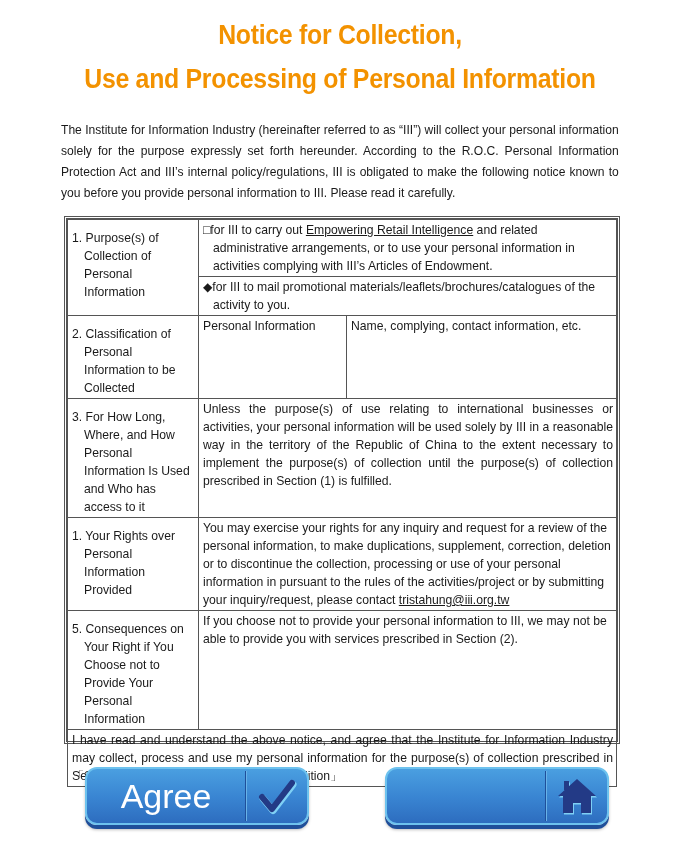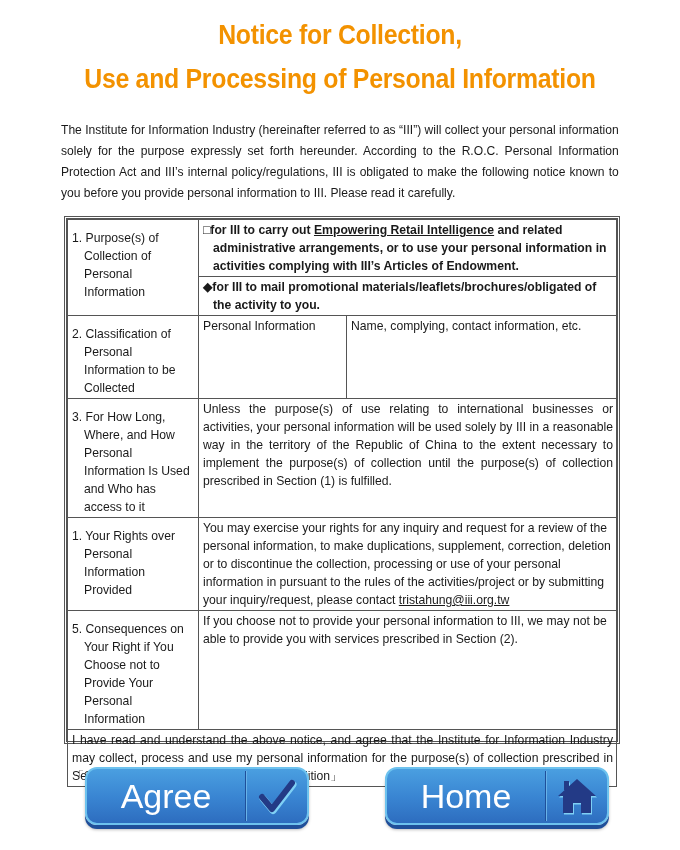--- a/index.html
+++ b/index.html
@@ -13,21 +13,21 @@
   .intro { position: absolute; left: 61px; top: 120px; width: 558px;
            font-size: 12.6px; line-height: 21px; text-align: justify;
            transform: scaleX(0.96); transform-origin: left top; width: 581px; }
   .tbl-wrap { position: absolute; left: 64px; top: 216px; width: 556px; height: 528px;
               border: 3px double #555; box-sizing: border-box; }
   table { border-collapse: collapse; width: 100%; height: 100%;
           font-size: 12.2px; line-height: 18px; }
   td { border: 1px solid #555; vertical-align: top; padding: 1px 3px 1px 4px; }
   td.hd { width: 123px; }
   .hd .num { display: block; padding-left: 12px; text-indent: -12px; margin-top: 8px; }
-  .ind { display: block; padding-left: 10px; text-indent: -10px; font-weight: bold; }
+  .ind { display: block; padding-left: 10px; text-indent: -10px; }
   .just { text-align: justify; margin-top: 24px; }
   .u { text-decoration: underline; }
   .edition { display: block; text-align: left; margin-top: -18px; }
   .btn { position: absolute; top: 767px; width: 224px; height: 58px;
          border-radius: 12px; box-sizing: border-box;
          background: linear-gradient(#4a9fe0 0%, #3a86d3 50%, #2d6dbf 100%);
          border: 2px solid #6dc2ee;
          box-shadow: 0 4px 0 #1f4f9a, 0 5px 3px rgba(0,0,0,0.25);
          cursor: pointer; }
   .btn .lbl { position: absolute; left: 0; top: 0; width: 158px; height: 54px;
@@ -53,21 +53,21 @@
         <tr style="height:56px">
       <td class="hd" rowspan="2">
         <span class="num">1. Purpose(s) of Collection of Personal Information</span>
       </td>
       <td colspan="2">
         <span class="ind"><span>□for III to carry out </span><span class="u">Empowering Retail Intelligence</span><span> and related administrative arrangements, or to use your personal information in activities complying with III’s Articles of Endowment.</span></span>
       </td>
     </tr>
     <tr style="height:36px">
       <td colspan="2">
-        <span class="ind">◆for III to mail promotional materials/leaflets/brochures/obligated of the activity to you.</span>
+        <span class="ind">◆for III to mail promotional materials/leaflets/brochures/catalogues of the activity to you.</span>
       </td>
     </tr>
     <tr style="height:74px">
       <td class="hd">
         <span class="num">2. Classification of Personal Information to be Collected</span>
       </td>
       <td style="width:140px">Personal Information</td>
       <td>Name, complying, contact information, etc.</td>
     </tr>
     <tr style="height:108px">
@@ -101,21 +101,20 @@
 <div class="btn agree">
   <div class="lbl">Agree</div>
   <div class="sep"></div>
   <svg class="ic" viewBox="0 0 50 42">
     <path d="M10 22 L20 34 L40 8" fill="none" stroke="#7fd0f5" stroke-width="7" stroke-linecap="round" stroke-linejoin="round" transform="translate(1,1.5)"></path>
     <path d="M10 22 L20 34 L40 8" fill="none" stroke="#233a86" stroke-width="6" stroke-linecap="round" stroke-linejoin="round"></path>
   </svg>
 </div>
 
 <div class="btn home">
-  <div class="lbl">Home</div>
   <div class="sep"></div>
   <svg class="ic" viewBox="0 0 50 42">
     <g transform="translate(1,1.5)" fill="#7fd0f5">
       <path d="M25 4 L44 21 L39 21 L39 38 L29 38 L29 28 L21 28 L21 38 L11 38 L11 21 L6 21 Z"></path>
       <rect x="12" y="6" width="5" height="9"></rect>
     </g>
     <g fill="#233a86">
       <path d="M25 4 L44 21 L39 21 L39 38 L29 38 L29 28 L21 28 L21 38 L11 38 L11 21 L6 21 Z"></path>
       <rect x="12" y="6" width="5" height="9"></rect>
     </g>

